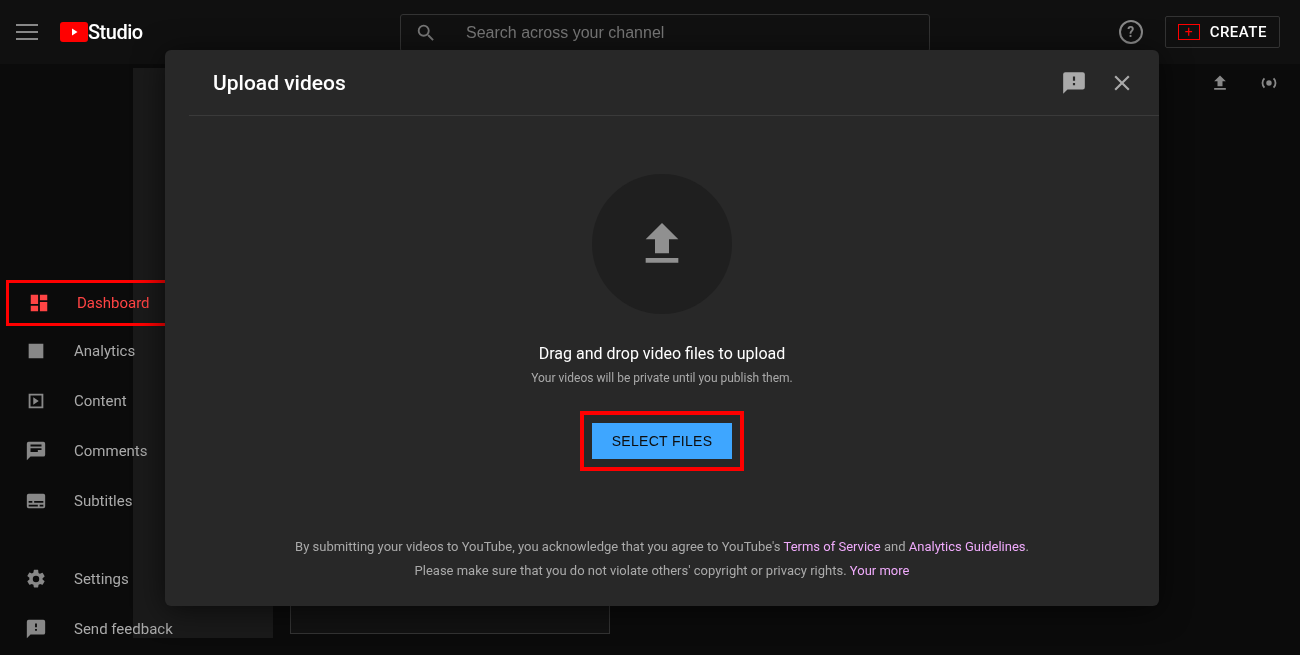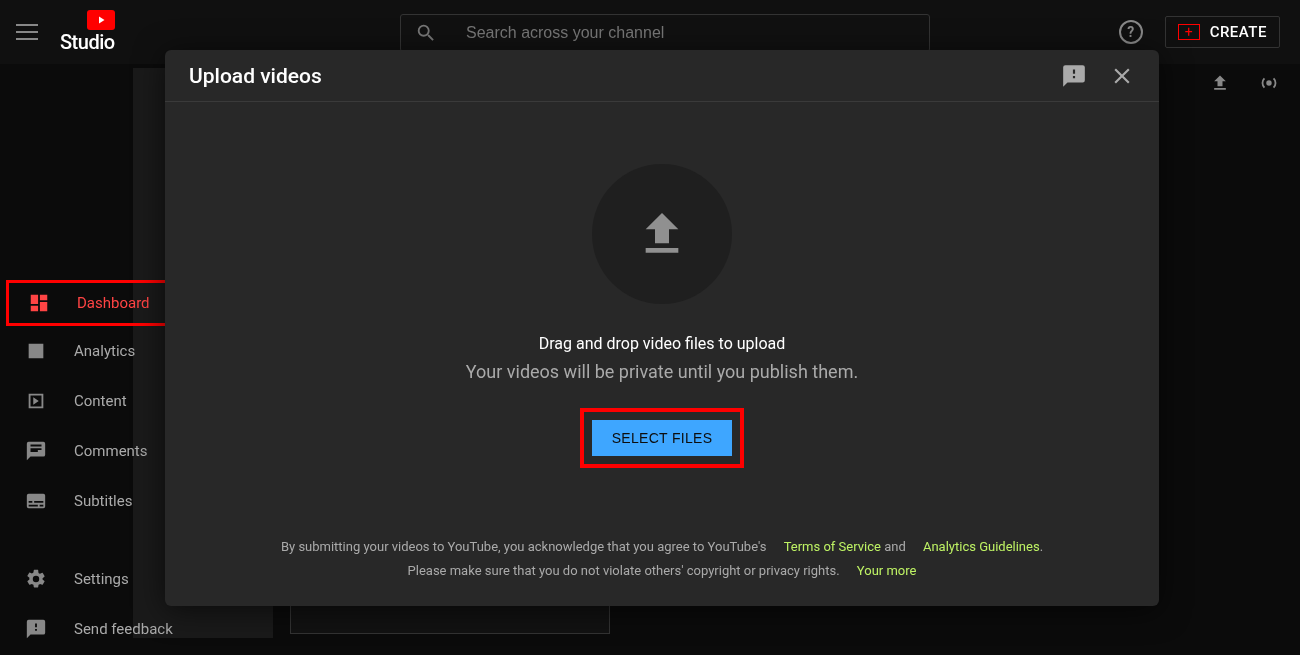--- a/index.html
+++ b/index.html
@@ -21,21 +21,21 @@
     background: #101010;
     position: relative;
   }
   .menu-icon {
     width: 24px; height: 24px; cursor: pointer;
     display: flex; flex-direction: column; justify-content: center; gap: 5px;
     margin-right: 20px;
   }
   .menu-icon div { height: 2px; background: #888; width: 22px; }
   .logo {
-    display: flex; align-items: flex-end;  flex-direction: column;
+    display: flex; align-items: center; 
   }
   .logo-box {
     width: 28px; height: 20px; background: #ff0000; border-radius: 3px;
     display: flex; align-items: center; justify-content: center;
   }
   .logo-box svg { fill: #fff; }
   .logo-text { color: #fff; font-size: 20px; font-weight: 500; letter-spacing: -0.5px; }
   .search-wrap {
     position: absolute; left: 400px; top: 14px;
     width: 530px; height: 38px;
@@ -118,50 +118,50 @@
   .modal {
     position: absolute;
     left: 165px; top: 50px;
     width: 994px; height: 556px;
     background: #282828;
     border-radius: 6px;
     box-shadow: 0 4px 30px rgba(0,0,0,.6);
     display: flex; flex-direction: column;
   }
   .modal-header {
-    height: 52px; display: flex; align-items: center;
-    padding: 0 24px; border-bottom: 1px solid #3a3a3a;
+    height: 66px; display: flex; align-items: center;
+    padding: 0 24px; border-bottom: 1px solid #3a3a3a; margin-left: 24px;
   }
   .modal-title { color: #fff; font-size: 21px; font-weight: 500; flex: 1; }
   .modal-actions { display: flex; gap: 22px; align-items: center; }
   .modal-actions .icbtn { width:26px;height:26px; cursor:pointer; display:flex;align-items:center;justify-content:center; }
   .modal-actions svg { fill:#aaa; width:26px;height:26px; }
   .modal-body {
     flex: 1; display: flex; flex-direction: column; align-items: center;
     justify-content: center; padding-top: 10px;
   }
   .upload-circle {
     width: 140px; height: 140px; border-radius: 50%; background: #1f1f1f;
     display:flex; align-items:center; justify-content:center; margin-bottom: 30px;
     cursor: pointer;
   }
   .upload-circle svg { fill:#909090; width:56px; height:56px; }
   .dd-title { color:#ffffff; font-size:16px; margin-bottom:8px; }
-  .dd-sub { color:#aaa; font-size:18px; margin-bottom: 26px; }
+  .dd-sub { color:#aaa; font-size:12px; margin-bottom: 26px; }
   .select-wrap {
     border: 4px solid #ff0000; padding: 8px; display:inline-block;
   }
   .select-btn {
     background:#3ea6ff; color:#0d0d0d; font-size:14px; font-weight:500;
     letter-spacing:0.3px; padding: 10px 20px; border:none; cursor:pointer;
   }
   .modal-footer {
     padding: 16px 40px 24px; text-align:center; font-size:13px; color:#aaa; line-height: 1.8;
   }
-  .modal-footer a { color:#bef264; text-decoration:none; cursor:pointer;margin-left:14px; }
+  .modal-footer a { color:#f0abfc; text-decoration:none; cursor:pointer; }
 </style>
 </head>
 <body>
 
 <div class="header">
   <div class="menu-icon">
     <div></div>
       <div></div>
       <div></div>
   </div>

